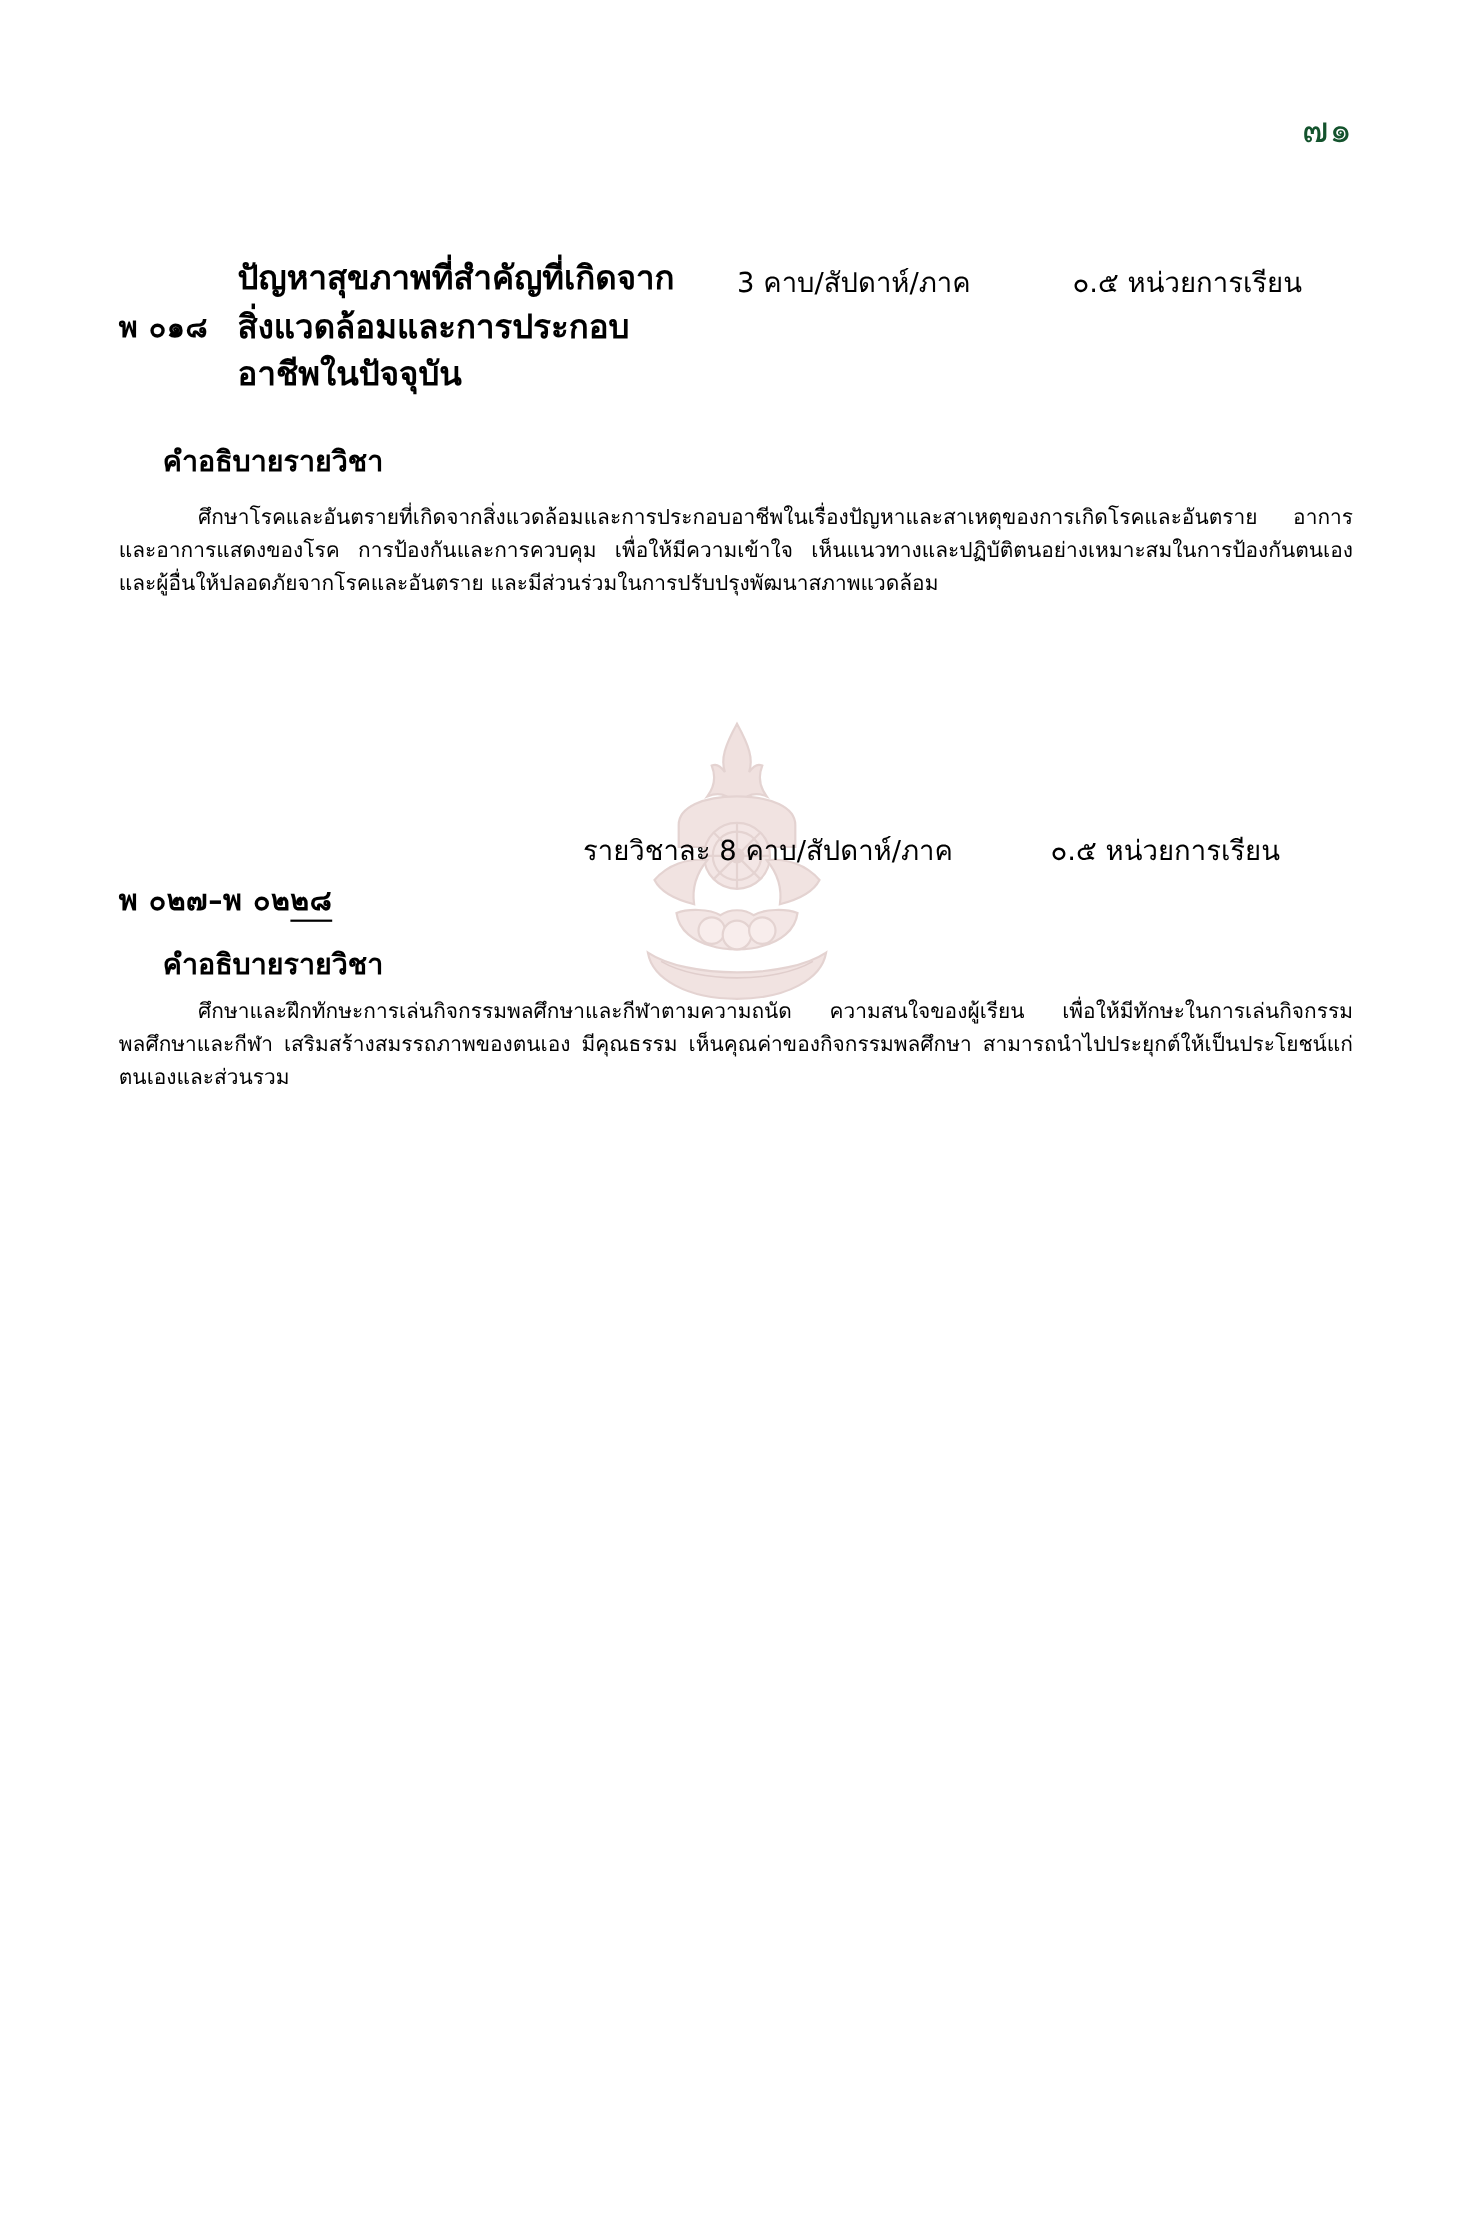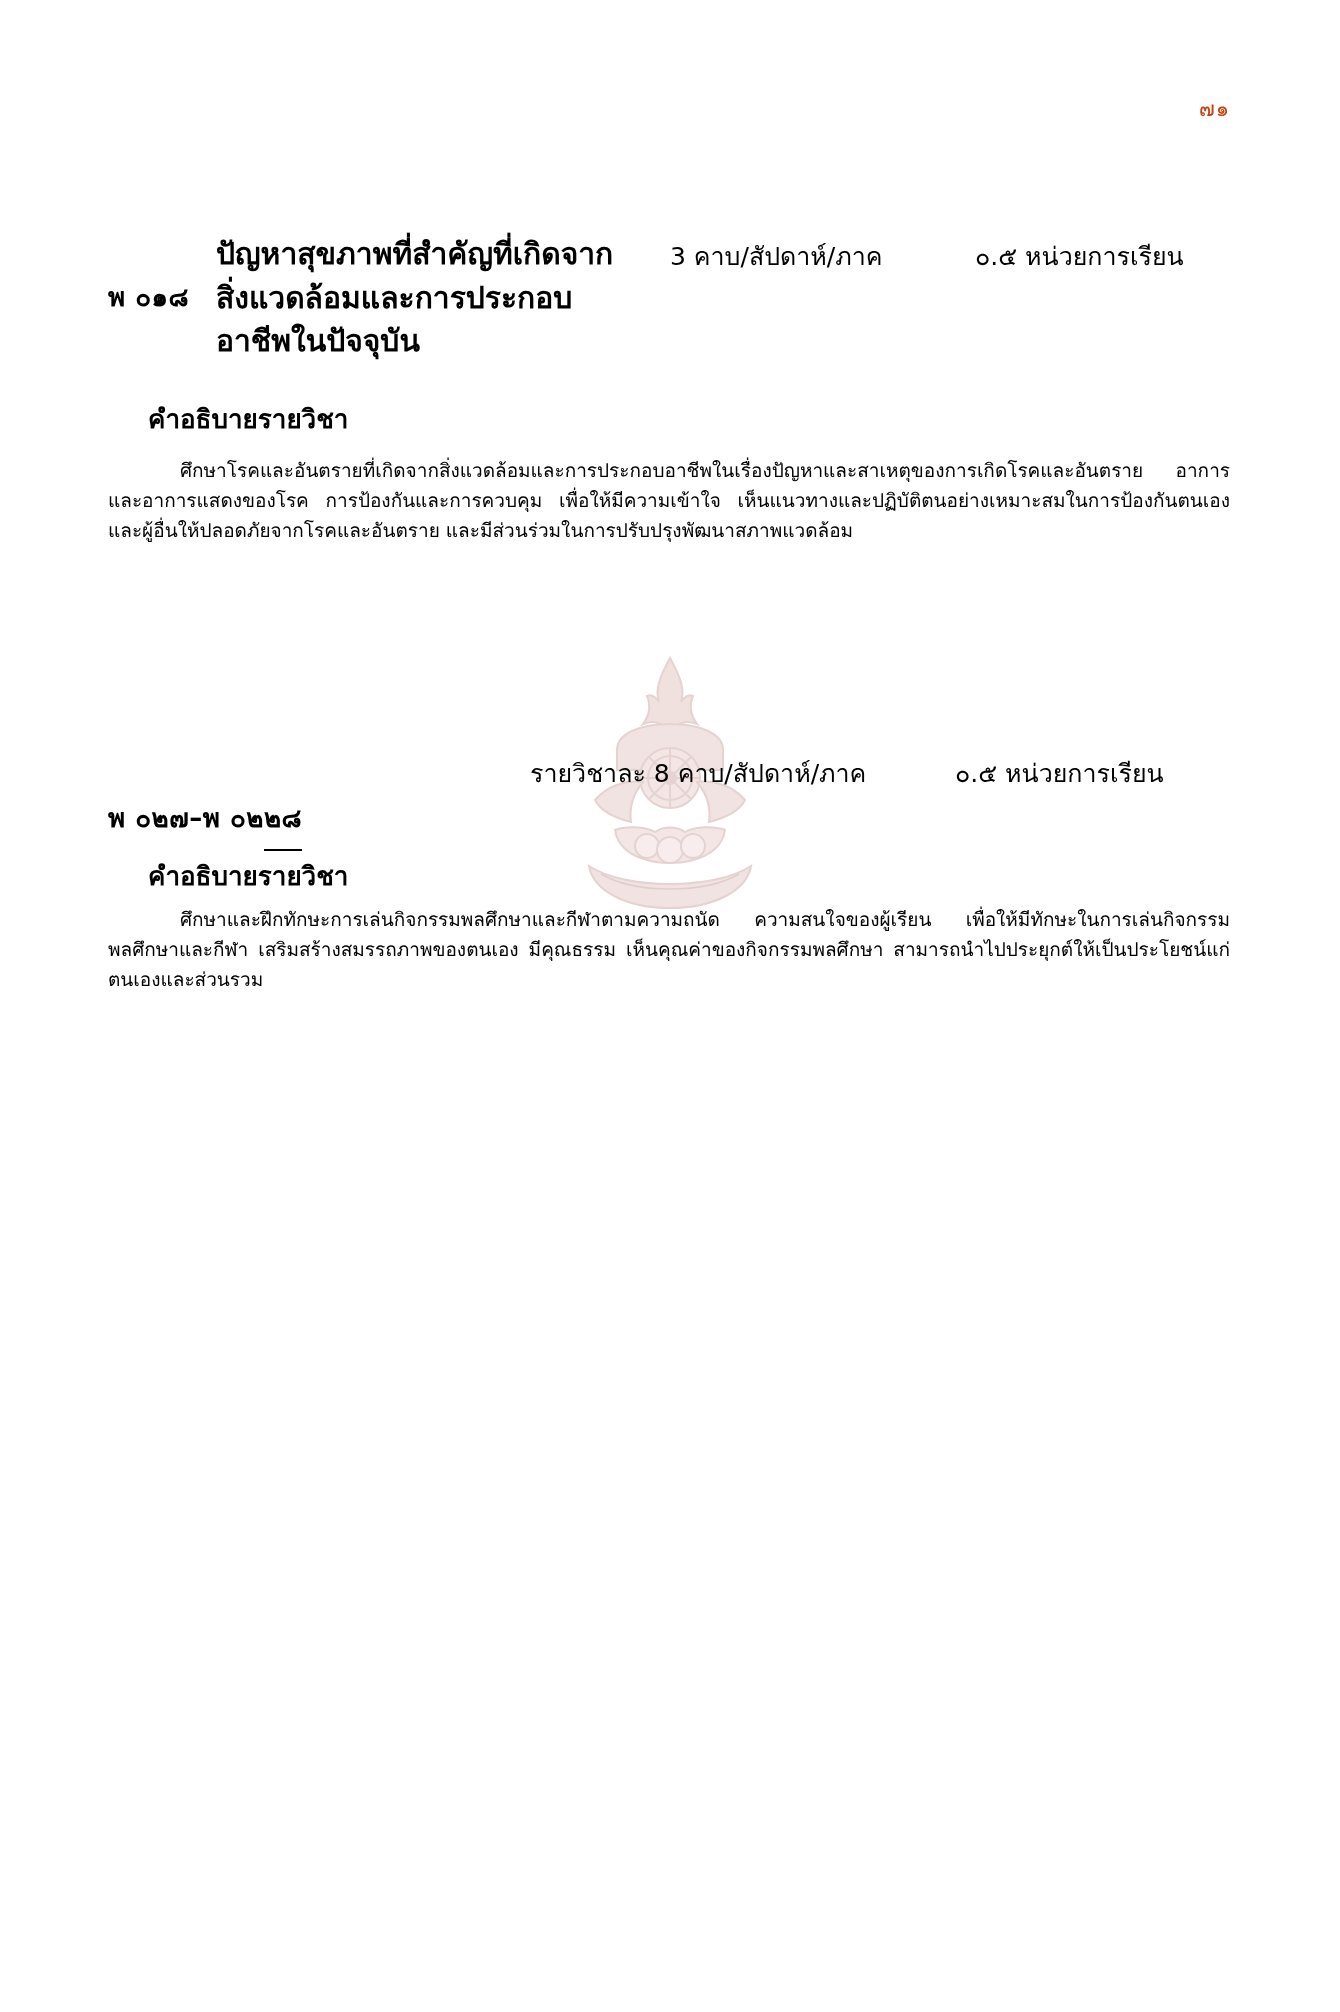--- a/index.html
+++ b/index.html
@@ -15,23 +15,23 @@
     font-family: "DejaVu Sans", "Liberation Sans", sans-serif;
     color: #000000;
     overflow: hidden;
   }
 
   
   .page-number {
     position: absolute;
     top: 92px;
     right: 110px;
-    font-size: 21px;
+    font-size: 32px;
     letter-spacing: 1px;
-    color: #c2410c;
+    color: #14532d;
   }
 
   
   .seal {
     position: absolute;
     left: 50%;
     top: 650px;
     transform: translateX(-50%);
     width: 230px;
     height: 300px;
@@ -80,21 +80,21 @@
     position: absolute;
     font-size: 19px;
     line-height: 1.58;
     text-align: justify;
     text-justify: inter-word;
     text-indent: 72px;
   }
 
   .code-underline {
     border-bottom: 2px solid #000;
-    padding-bottom: 16px;
+    padding-bottom: 2px;
   }
 </style>
 </head>
 <body>
 
 <div class="page">
 
   <div class="page-number">๗๑</div>
 
   <div class="seal">

